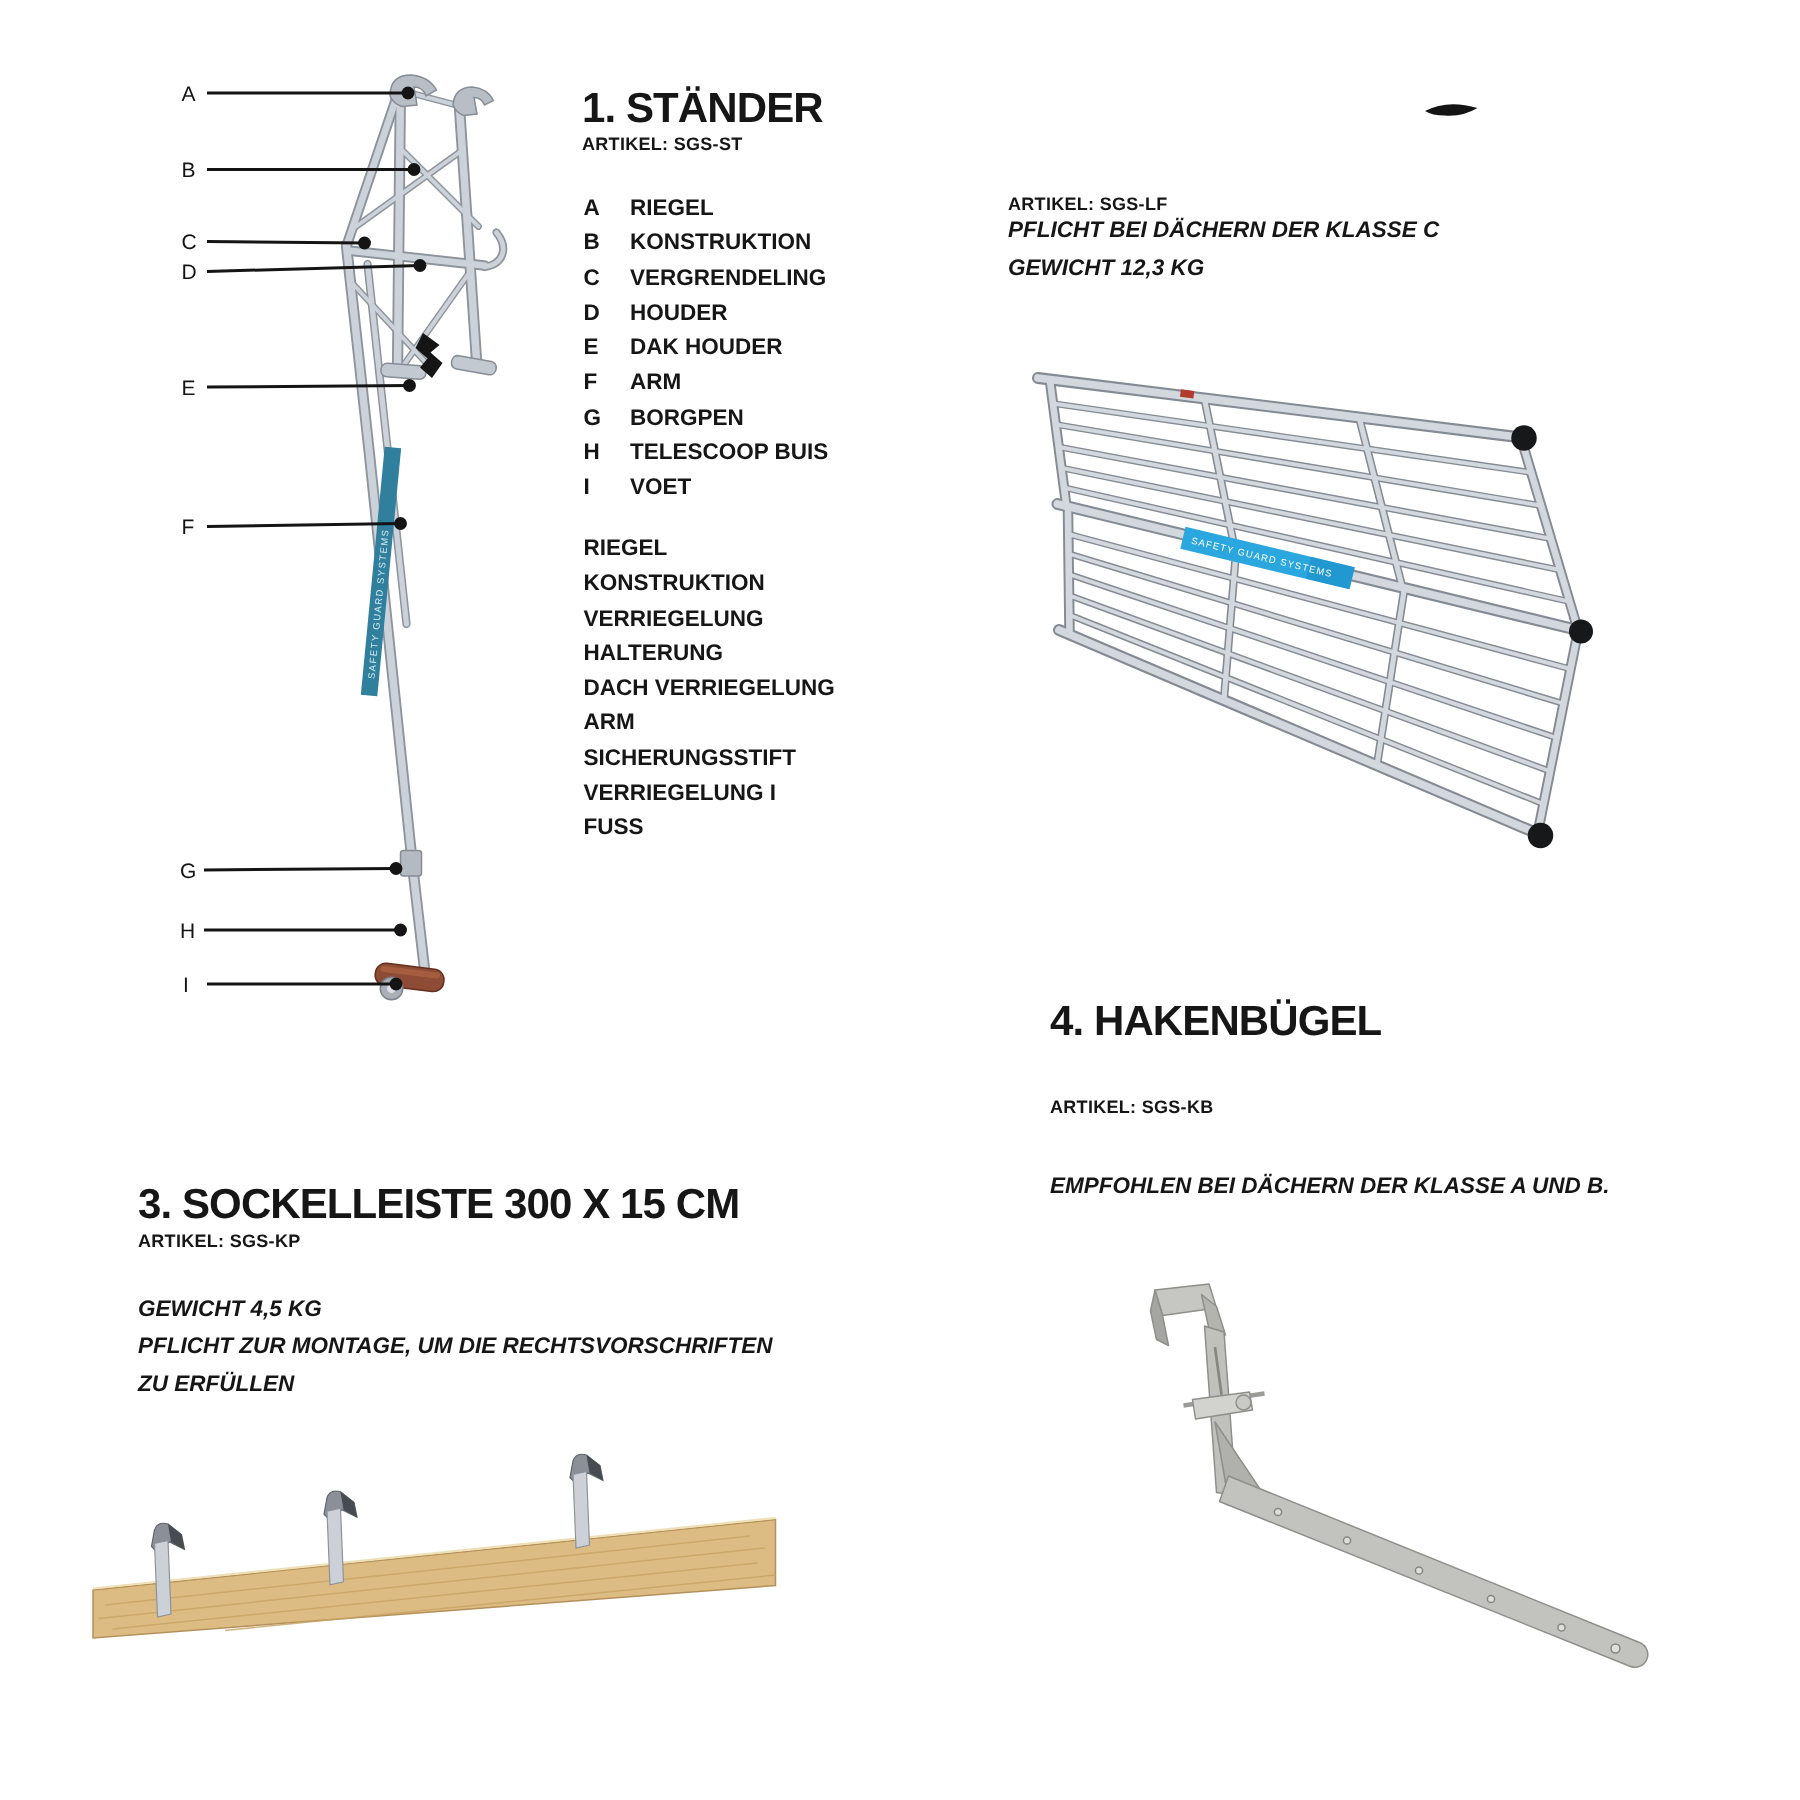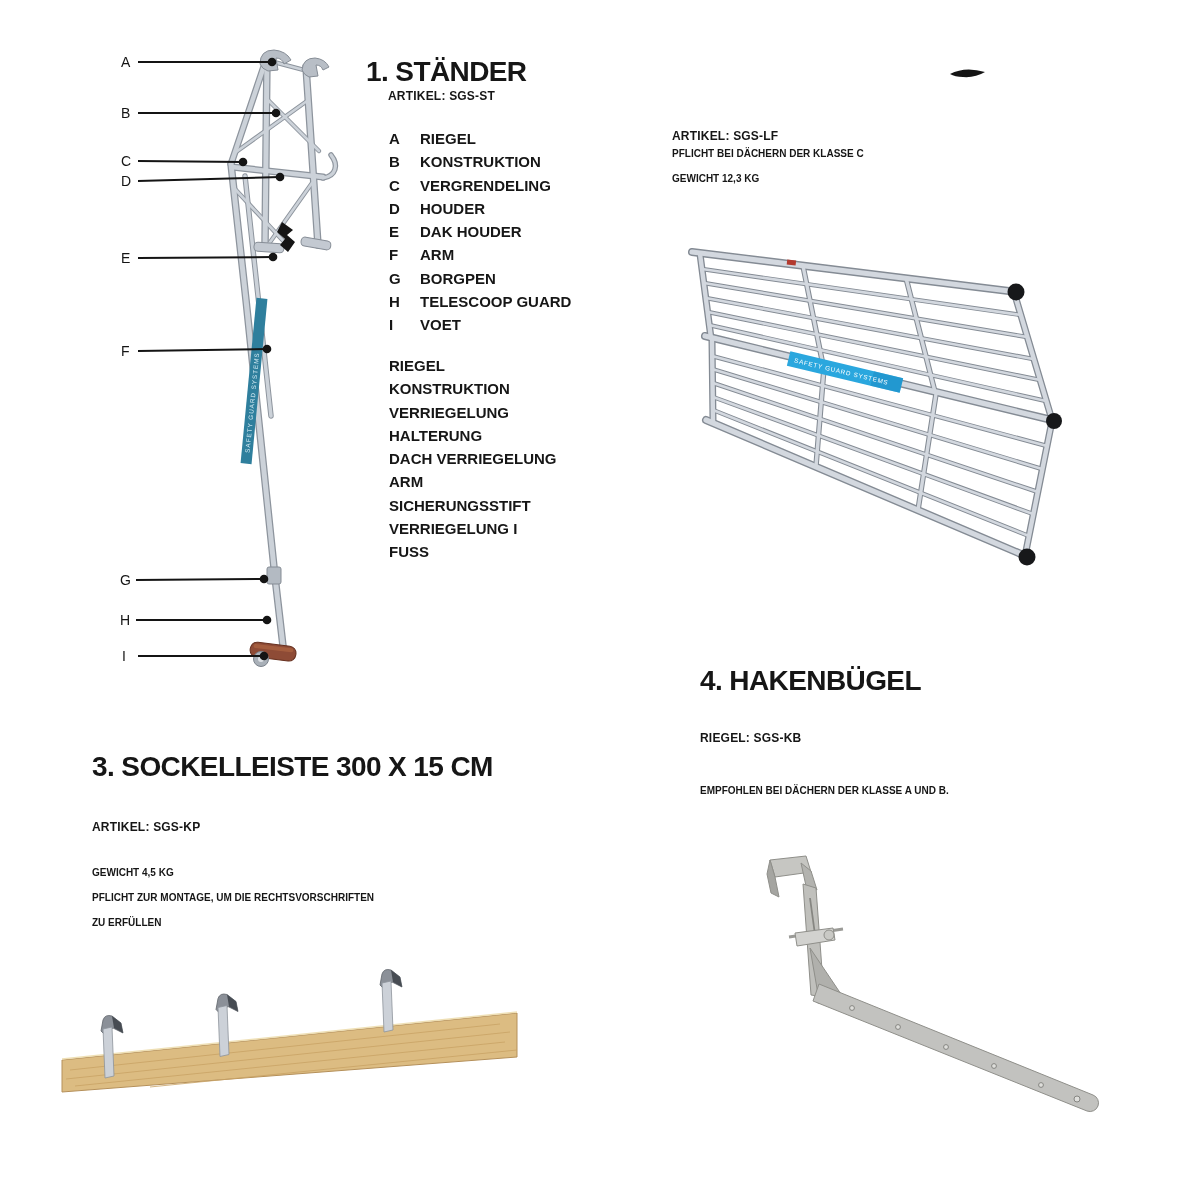--- a/index.html
+++ b/index.html
@@ -1,32 +1,32 @@
 <!DOCTYPE html>
 <html><head>
 <meta charset="utf-8">
 <style>
   html,body{margin:0;padding:0;background:#fff;}
   .page{position:relative;width:1200px;height:1200px;background:#ffffff;overflow:hidden;
         font-family:"Liberation Sans", sans-serif;color:#161616;}
   .abs{position:absolute;}
   .t-title{font-weight:700;font-size:28px;line-height:1.04;letter-spacing:-0.6px;white-space:nowrap;}
   .t-sub{font-weight:700;font-size:12px;line-height:1.25;letter-spacing:0.2px;white-space:nowrap;}
-  .t-info{font-weight:700;font-size:10px;line-height:25px;white-space:nowrap;}
+  .t-info{font-weight:700;font-size:15px;line-height:25px;white-space:nowrap;font-style:italic;}
   .parts{font-weight:700;font-size:15px;}
   .parts .row{display:flex;height:23.3px;align-items:baseline;}
   .parts .k{width:31px;}
   .trans{font-weight:700;font-size:15px;line-height:23.3px;white-space:nowrap;}
 </style>
 </head>
 <body>
 
 <div class="page">
 
-  <div class="abs t-title" style="left:366px;top:57px">1. STÄNDER</div>
+  <div class="abs t-title" style="left:388px;top:57px">1. STÄNDER</div>
   <div class="abs t-sub" style="left:388px;top:89px">ARTIKEL: SGS-ST</div>
 
   <div class="abs parts" style="left:389px;top:130px">
     <div class="row">
         <span class="k">A</span>
         <span>RIEGEL</span>
       </div>
     <div class="row">
         <span class="k">B</span>
         <span>KONSTRUKTION</span>
@@ -46,21 +46,21 @@
     <div class="row">
         <span class="k">F</span>
         <span>ARM</span>
       </div>
     <div class="row">
         <span class="k">G</span>
         <span>BORGPEN</span>
       </div>
     <div class="row">
         <span class="k">H</span>
-        <span>TELESCOOP GUARD</span>
+        <span>TELESCOOP BUIS</span>
       </div>
     <div class="row">
         <span class="k">I</span>
         <span>VOET</span>
       </div>
   </div>
 
   <div class="abs trans" style="left:389px;top:354px">
     <div>RIEGEL</div>
     <div>KONSTRUKTION</div>
@@ -233,21 +233,21 @@
       <circle cx="1027" cy="557" r="8.5"></circle>
     </g>
     <g transform="translate(845 372) rotate(13.5)">
       <rect x="-58" y="-7.5" width="116" height="15" fill="#2aa7de"></rect>
       <rect x="28" y="-7.5" width="30" height="15" fill="#1b8dc4" opacity="0.55"></rect>
       <text x="-52" y="2.5" font-size="6.3" letter-spacing="0.8" fill="#ffffff">SAFETY GUARD SYSTEMS</text>
     </g>
   </svg>
 
   <div class="abs t-title" style="left:700px;top:666px">4. HAKENBÜGEL</div>
-  <div class="abs t-sub" style="left:700px;top:731px">RIEGEL: SGS-KB</div>
+  <div class="abs t-sub" style="left:700px;top:731px">ARTIKEL: SGS-KB</div>
   <div class="abs t-info" style="left:700px;top:778px">EMPFOHLEN BEI DÄCHERN DER KLASSE A UND B.</div>
 
   <svg class="abs" style="left:755px;top:848px" width="350" height="280" viewBox="755 848 350 280">
     <g stroke="#8f8f8a" stroke-width="1" stroke-linejoin="round">
       <polygon points="770,860 806,856 811,872 775,877" fill="#c6c6c2"></polygon>
       <polygon points="770,860 775,877 779,897 771,893 767,874" fill="#a5a5a1"></polygon>
       <polygon points="801,863 811,871 817,890 806,886" fill="#b3b3af"></polygon>
       <polygon points="803,884 816,888 824,997 811,995" fill="#c0c0bc"></polygon>
       <line x1="810" y1="898" x2="816" y2="942" stroke="#868682" stroke-width="1.8"></line>
       <line x1="789" y1="937" x2="843" y2="929" stroke="#9b9b97" stroke-width="3"></line>
@@ -260,21 +260,21 @@
     <g fill="#dededb" stroke="#858581" stroke-width="1">
       <circle cx="852" cy="1008" r="2.4"></circle>
       <circle cx="898" cy="1027" r="2.4"></circle>
       <circle cx="946" cy="1047" r="2.4"></circle>
       <circle cx="994" cy="1066" r="2.4"></circle>
       <circle cx="1041" cy="1085" r="2.4"></circle>
       <circle cx="1077" cy="1099" r="3"></circle>
     </g>
   </svg>
 
-  <div class="abs t-title" style="left:92px;top:752px">3. SOCKELLEISTE 300 X 15 CM</div>
+  <div class="abs t-title" style="left:92px;top:788px">3. SOCKELLEISTE 300 X 15 CM</div>
   <div class="abs t-sub" style="left:92px;top:820px">ARTIKEL: SGS-KP</div>
   <div class="abs t-info" style="left:92px;top:860px">GEWICHT 4,5 KG</div>
   <div class="abs t-info" style="left:92px;top:885px">PFLICHT ZUR MONTAGE, UM DIE RECHTSVORSCHRIFTEN</div>
   <div class="abs t-info" style="left:92px;top:910px">ZU ERFÜLLEN</div>
 
   <svg class="abs" style="left:55px;top:958px" width="492" height="150" viewBox="55 958 492 150">
     <polygon points="62,1060 517,1013 517,1057 62,1092" fill="#dcbc82" stroke="#b5905a" stroke-width="1"></polygon>
     <line x1="62" y1="1059" x2="517" y2="1012" stroke="#efe0b6" stroke-width="1.5"></line>
     <g stroke="#c9a365" stroke-width="1" opacity="0.8">
       <line x1="70" y1="1070" x2="500" y2="1024"></line>

